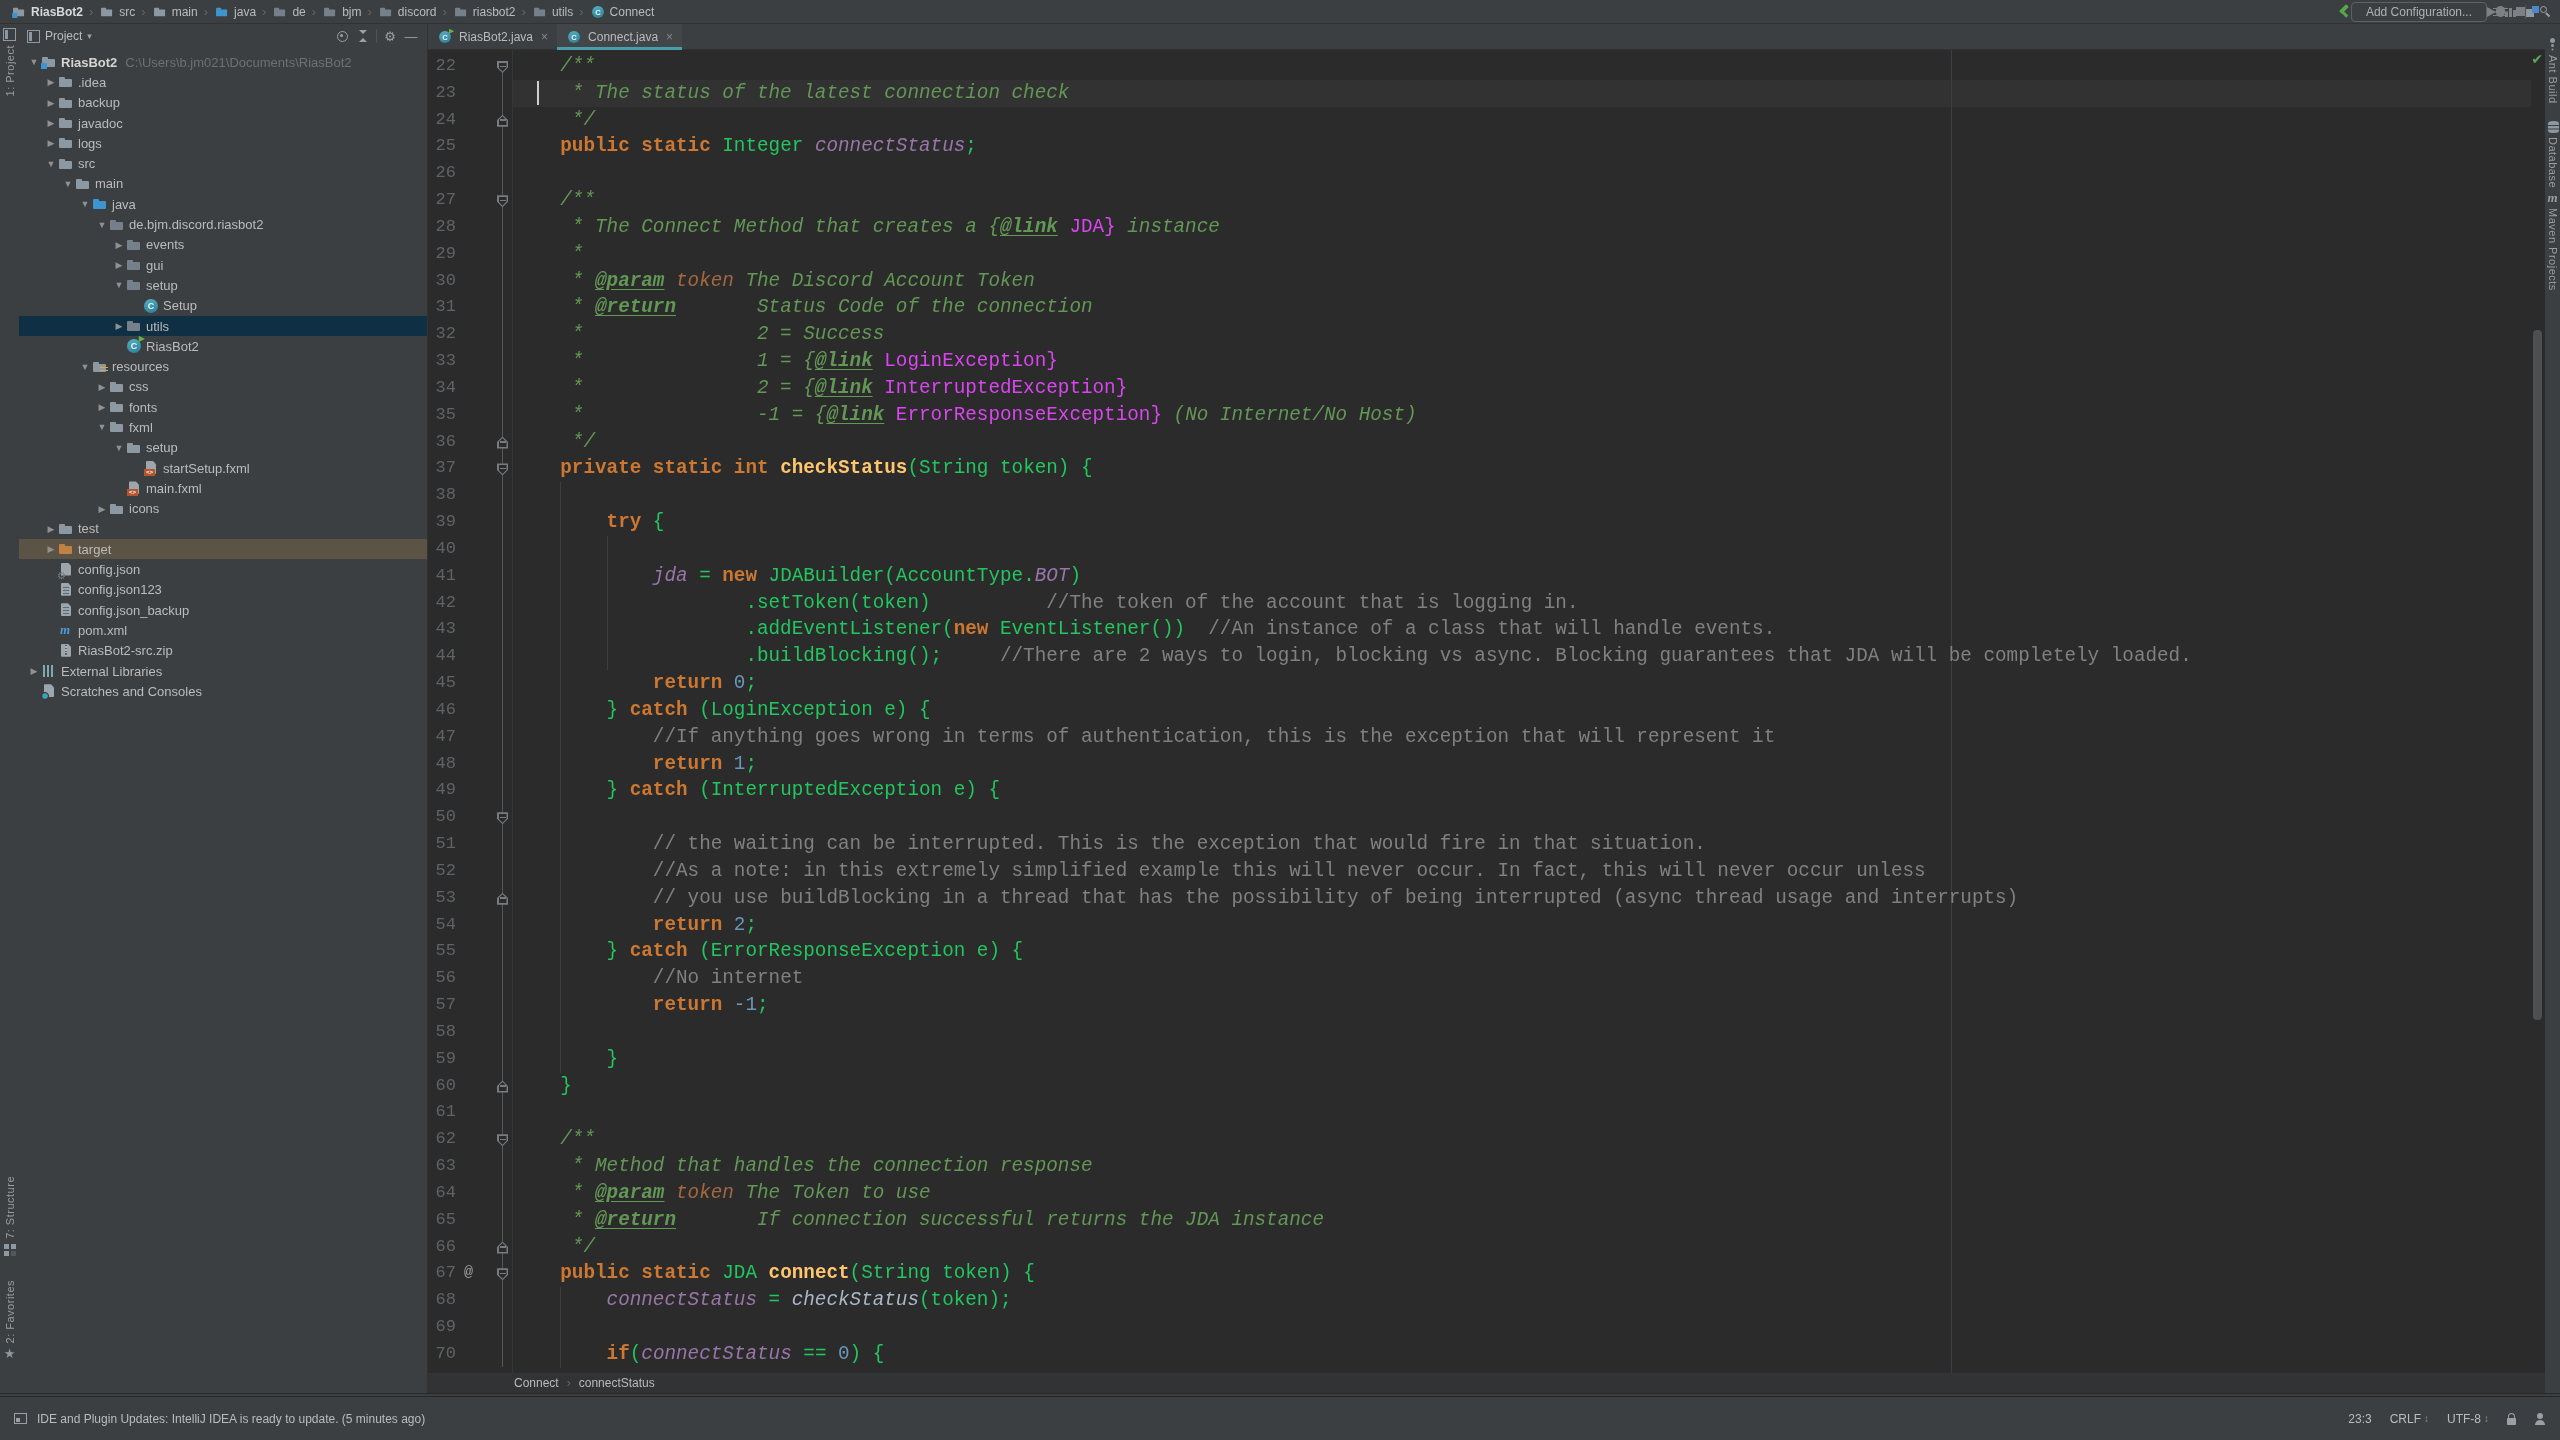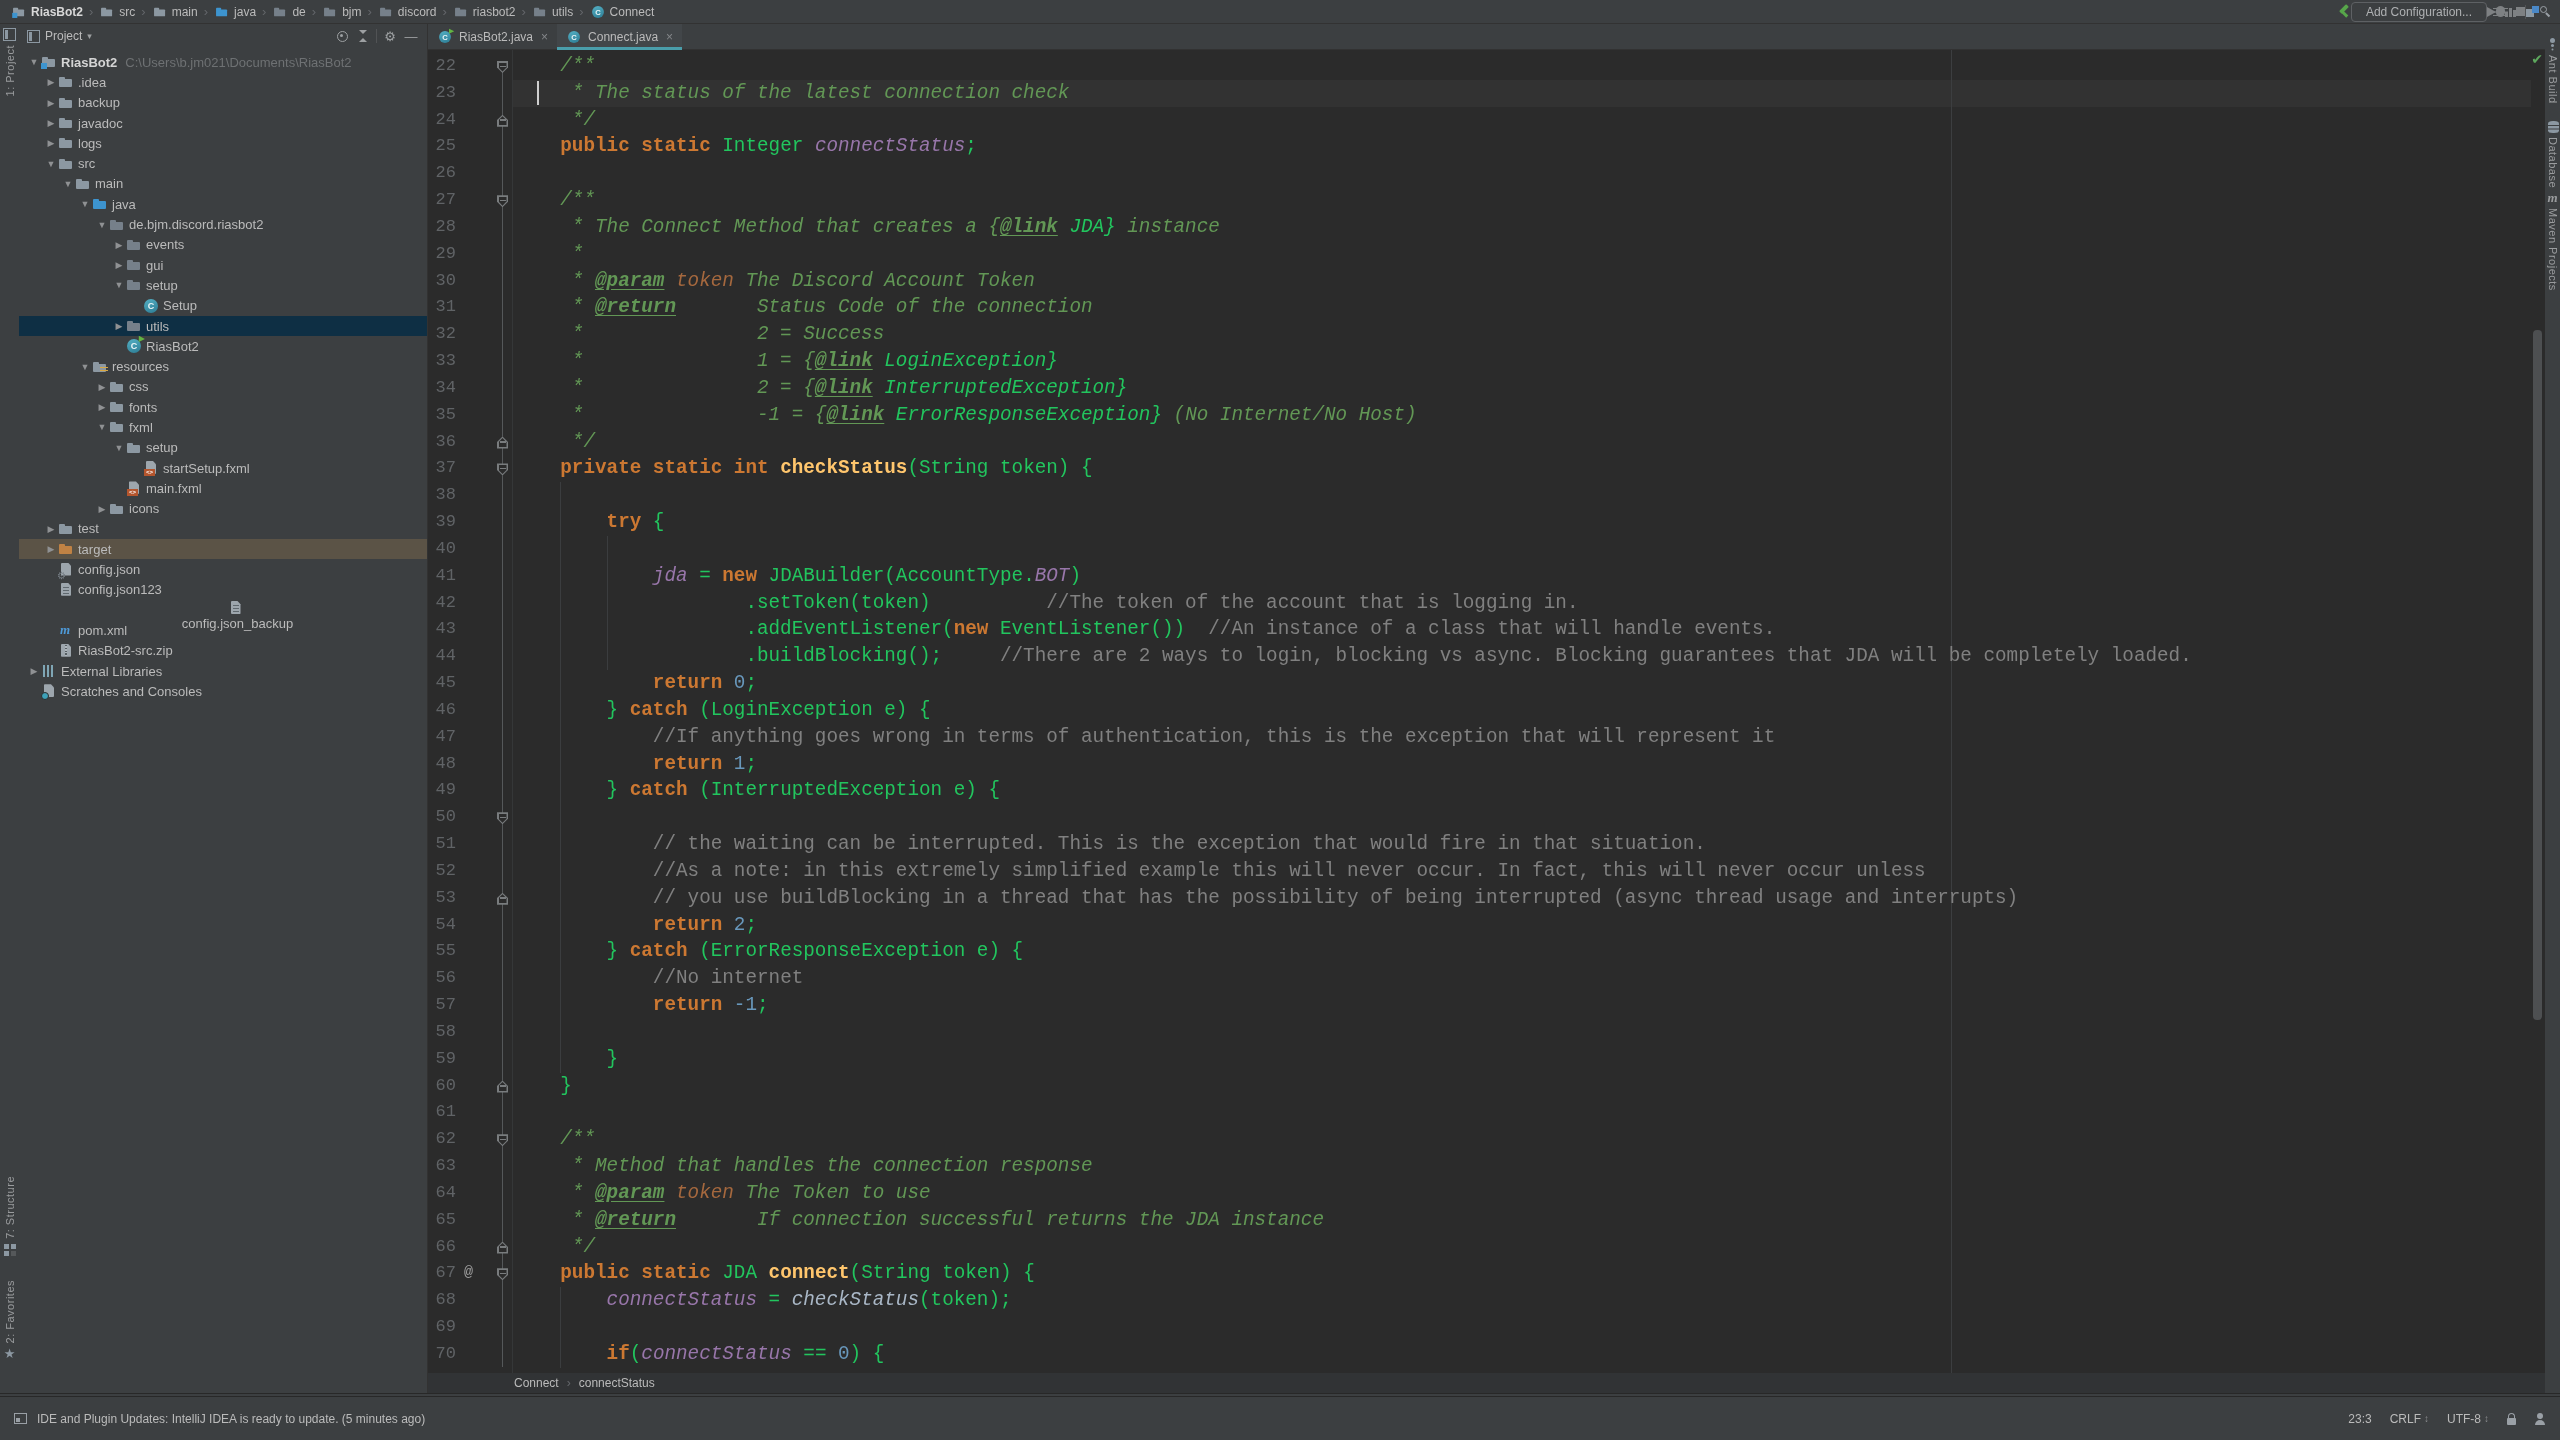--- a/index.html
+++ b/index.html
@@ -83,21 +83,21 @@
   .tab.active{background:#424649}
   .tab.active::after{content:"";position:absolute;left:0;right:0;bottom:-1px;height:3px;background:#4A9EAB}
   .tab .tclose{color:#84878A;font-size:12px;margin-left:2px}
   #codearea{position:absolute;left:0;right:0;top:26px;bottom:20px;background:#2B2B2B;overflow:hidden}
   .ln{position:absolute;left:0;width:28px;text-align:right;font:17px/26.83px "Liberation Mono",monospace;color:#606366}
   .cl{position:absolute;left:86px;white-space:pre;font:19.3px/26.83px "Liberation Mono",monospace;color:#A9B7C6}
   .tk-k{color:#CC7832;font-weight:bold}.tk-p{color:#22c55e}
   .tk-doc{color:#629755;font-style:italic}
   .tk-dt{color:#629755;font-style:italic;font-weight:bold;text-decoration:underline;text-underline-offset:3px}
   .tk-dv{color:#A5683E;font-style:italic}
-  .tk-dr{color:#22c55e;font-style:italic}
+  .tk-dr{color:#d946ef;}
   .tk-c{color:#808080}.tk-n{color:#6897BB}
   .tk-f{color:#9876AA;font-style:italic}
   .tk-m{color:#FFC66D;font-weight:bold}
   .tk-sm{color:#A9B7C6;font-style:italic}
   #caretline{position:absolute;left:84px;right:14px;height:26.83px;background:#323232}
   #caret{position:absolute;width:2px;height:24px;background:#CFCFCF}
   .guide{position:absolute;width:1px;background:#3B3D3F}
   #gutter-sep{position:absolute;left:84px;top:0;bottom:0;width:1px;background:#353738}
   #margin-guide{position:absolute;left:1523px;top:0;bottom:0;width:1px;background:#3C3E40}
   #fold-line{position:absolute;left:74px;width:1px;background:#55585A}
@@ -515,21 +515,21 @@
           <span class="tlabel">config.json</span>
         </div>
         <div class="trow" style="padding-left: 25px;">
           <span class="chev"></span>
           <span class="ti ">
             <i class="ff"></i>
             <i class="flines"></i>
           </span>
           <span class="tlabel">config.json123</span>
         </div>
-        <div class="trow" style="padding-left: 25px; flex-direction: column;">
+        <div class="trow" style="padding-left: 25px;">
           <span class="chev"></span>
           <span class="ti ">
             <i class="ff"></i>
             <i class="flines"></i>
           </span>
           <span class="tlabel">config.json_backup</span>
         </div>
         <div class="trow" style="padding-left: 25px;">
           <span class="chev"></span>
           <span class="ti ">

